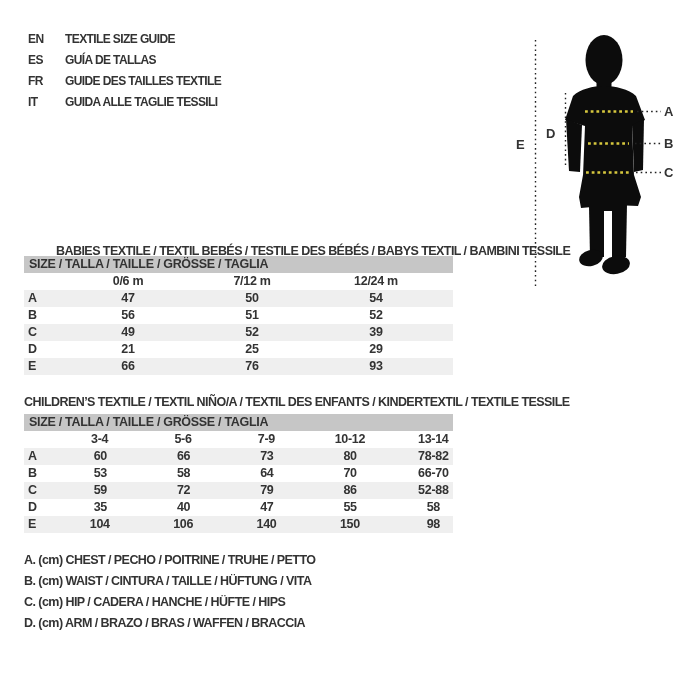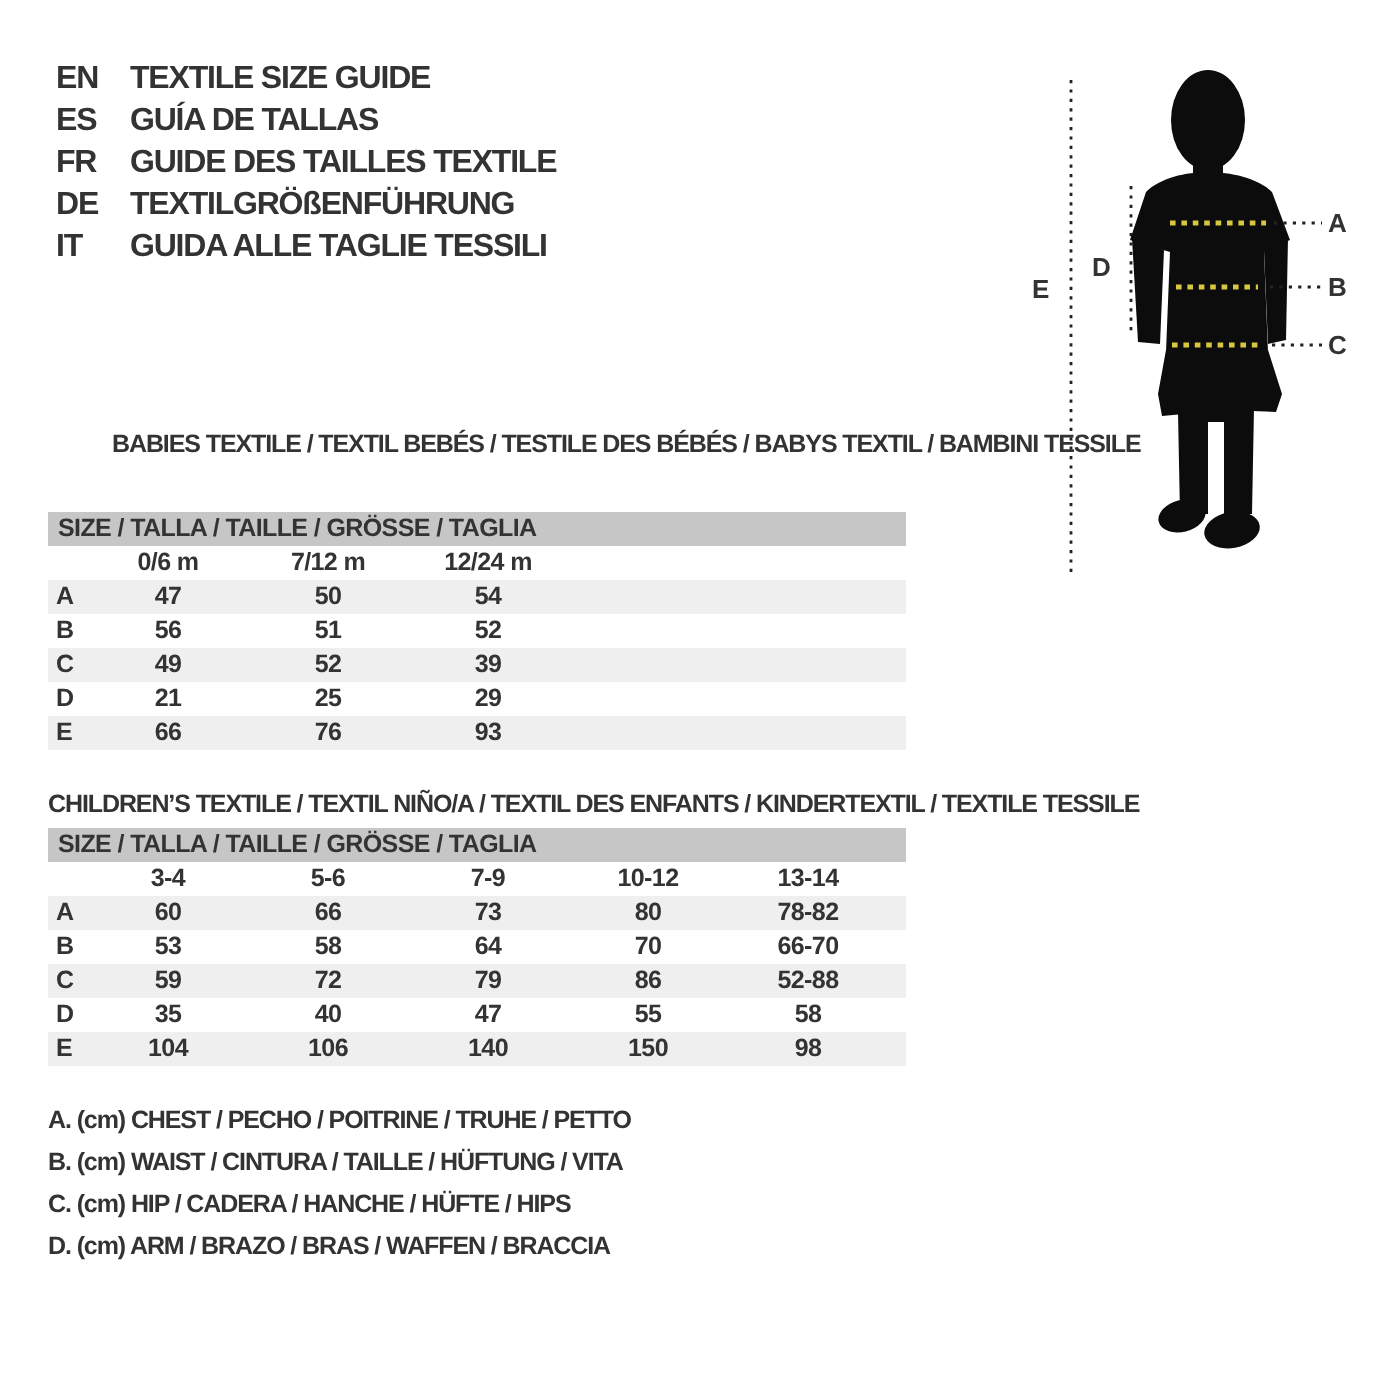--- a/index.html
+++ b/index.html
@@ -9,30 +9,30 @@
   html,body{margin:0;padding:0;}
   body{
     width:700px;height:700px;background:#ffffff;position:relative;overflow:hidden;
     font-family:"Liberation Sans",sans-serif;color:var(--ink);
     -webkit-font-smoothing:antialiased;
   }
   .abs{position:absolute;}
 
   
   .lang-block{left:28px;top:29px;}
-  .lang-row{display:flex;line-height:21px;font-size:16px;font-weight:700;letter-spacing:-0.6px;white-space:nowrap;}
+  .lang-row{display:flex;line-height:21px;font-size:12px;font-weight:700;letter-spacing:-0.6px;white-space:nowrap;}
   .lang-code{width:37px;}
 
   
   .sec-title{left:24px;font-size:12.5px;font-weight:700;letter-spacing:-0.55px;white-space:nowrap;}
 
   
   .tbl{left:24px;width:429px;font-size:12.5px;font-weight:700;letter-spacing:-0.3px;}
   .size-bar{height:17px;line-height:17px;background:var(--bar);padding-left:5px;box-sizing:border-box;white-space:nowrap;}
-  .trow{display:flex;height:17px;line-height:17px;}
+  .trow{display:flex;height:17px;line-height:17px;gap:44px;}
   .trow.stripe{background:var(--stripe);}
   .tlabel{width:20px;padding-left:4px;box-sizing:border-box;}
   .tcell{width:80px;text-align:center;}
 
   
   .legend{left:24px;top:550px;font-size:12.5px;font-weight:700;letter-spacing:-0.55px;line-height:20.9px;white-space:nowrap;}
 
   
   .figure{left:500px;top:28px;width:190px;height:270px;}
   .figure text{font-family:"Liberation Sans",sans-serif;font-size:13px;font-weight:700;fill:var(--ink);}
@@ -48,24 +48,20 @@
     <span class="lang-code">EN</span>
     <span>TEXTILE SIZE GUIDE</span>
   </div>
   <div class="lang-row">
     <span class="lang-code">ES</span>
     <span>GUÍA DE TALLAS</span>
   </div>
   <div class="lang-row">
     <span class="lang-code">FR</span>
     <span>GUIDE DES TAILLES TEXTILE</span>
-  </div>
-  <div class="lang-row">
-    <span class="lang-code">DE</span>
-    <span>TEXTILGRÖßENFÜHRUNG</span>
   </div>
   <div class="lang-row">
     <span class="lang-code">IT</span>
     <span>GUIDA ALLE TAGLIE TESSILI</span>
   </div>
 </div>
 
 <svg class="abs figure" viewBox="500 28 190 270" xmlns="http://www.w3.org/2000/svg">
 
   <line class="dotline" x1="535.5" y1="40" x2="535.5" y2="287"></line>
@@ -93,21 +89,21 @@
 
   <line class="yline" x1="588" y1="143.5" x2="629" y2="143.5"></line>
   <line class="dotline" x1="635" y1="143.5" x2="661" y2="143.5"></line>
   <text x="664" y="148">B</text>
 
   <line class="yline" x1="586" y1="172.5" x2="631" y2="172.5"></line>
   <line class="dotline" x1="636" y1="172.5" x2="661" y2="172.5"></line>
   <text x="664" y="177">C</text>
 </svg>
 
-<div class="abs sec-title" style="top:215px;padding-left:32px;">BABIES TEXTILE / TEXTIL BEBÉS / TESTILE DES BÉBÉS / BABYS TEXTIL / BAMBINI TESSILE</div>
+<div class="abs sec-title" style="top:244px;padding-left:32px;">BABIES TEXTILE / TEXTIL BEBÉS / TESTILE DES BÉBÉS / BABYS TEXTIL / BAMBINI TESSILE</div>
 
 <div class="abs tbl" style="top:256px;">
   <div class="size-bar">SIZE / TALLA / TAILLE / GRÖSSE / TAGLIA</div>
   <div class="trow">
     <span class="tlabel"></span>
     <span class="tcell">0/6 m</span>
     <span class="tcell">7/12 m</span>
     <span class="tcell">12/24 m</span>
   </div>
   <div class="trow stripe">

